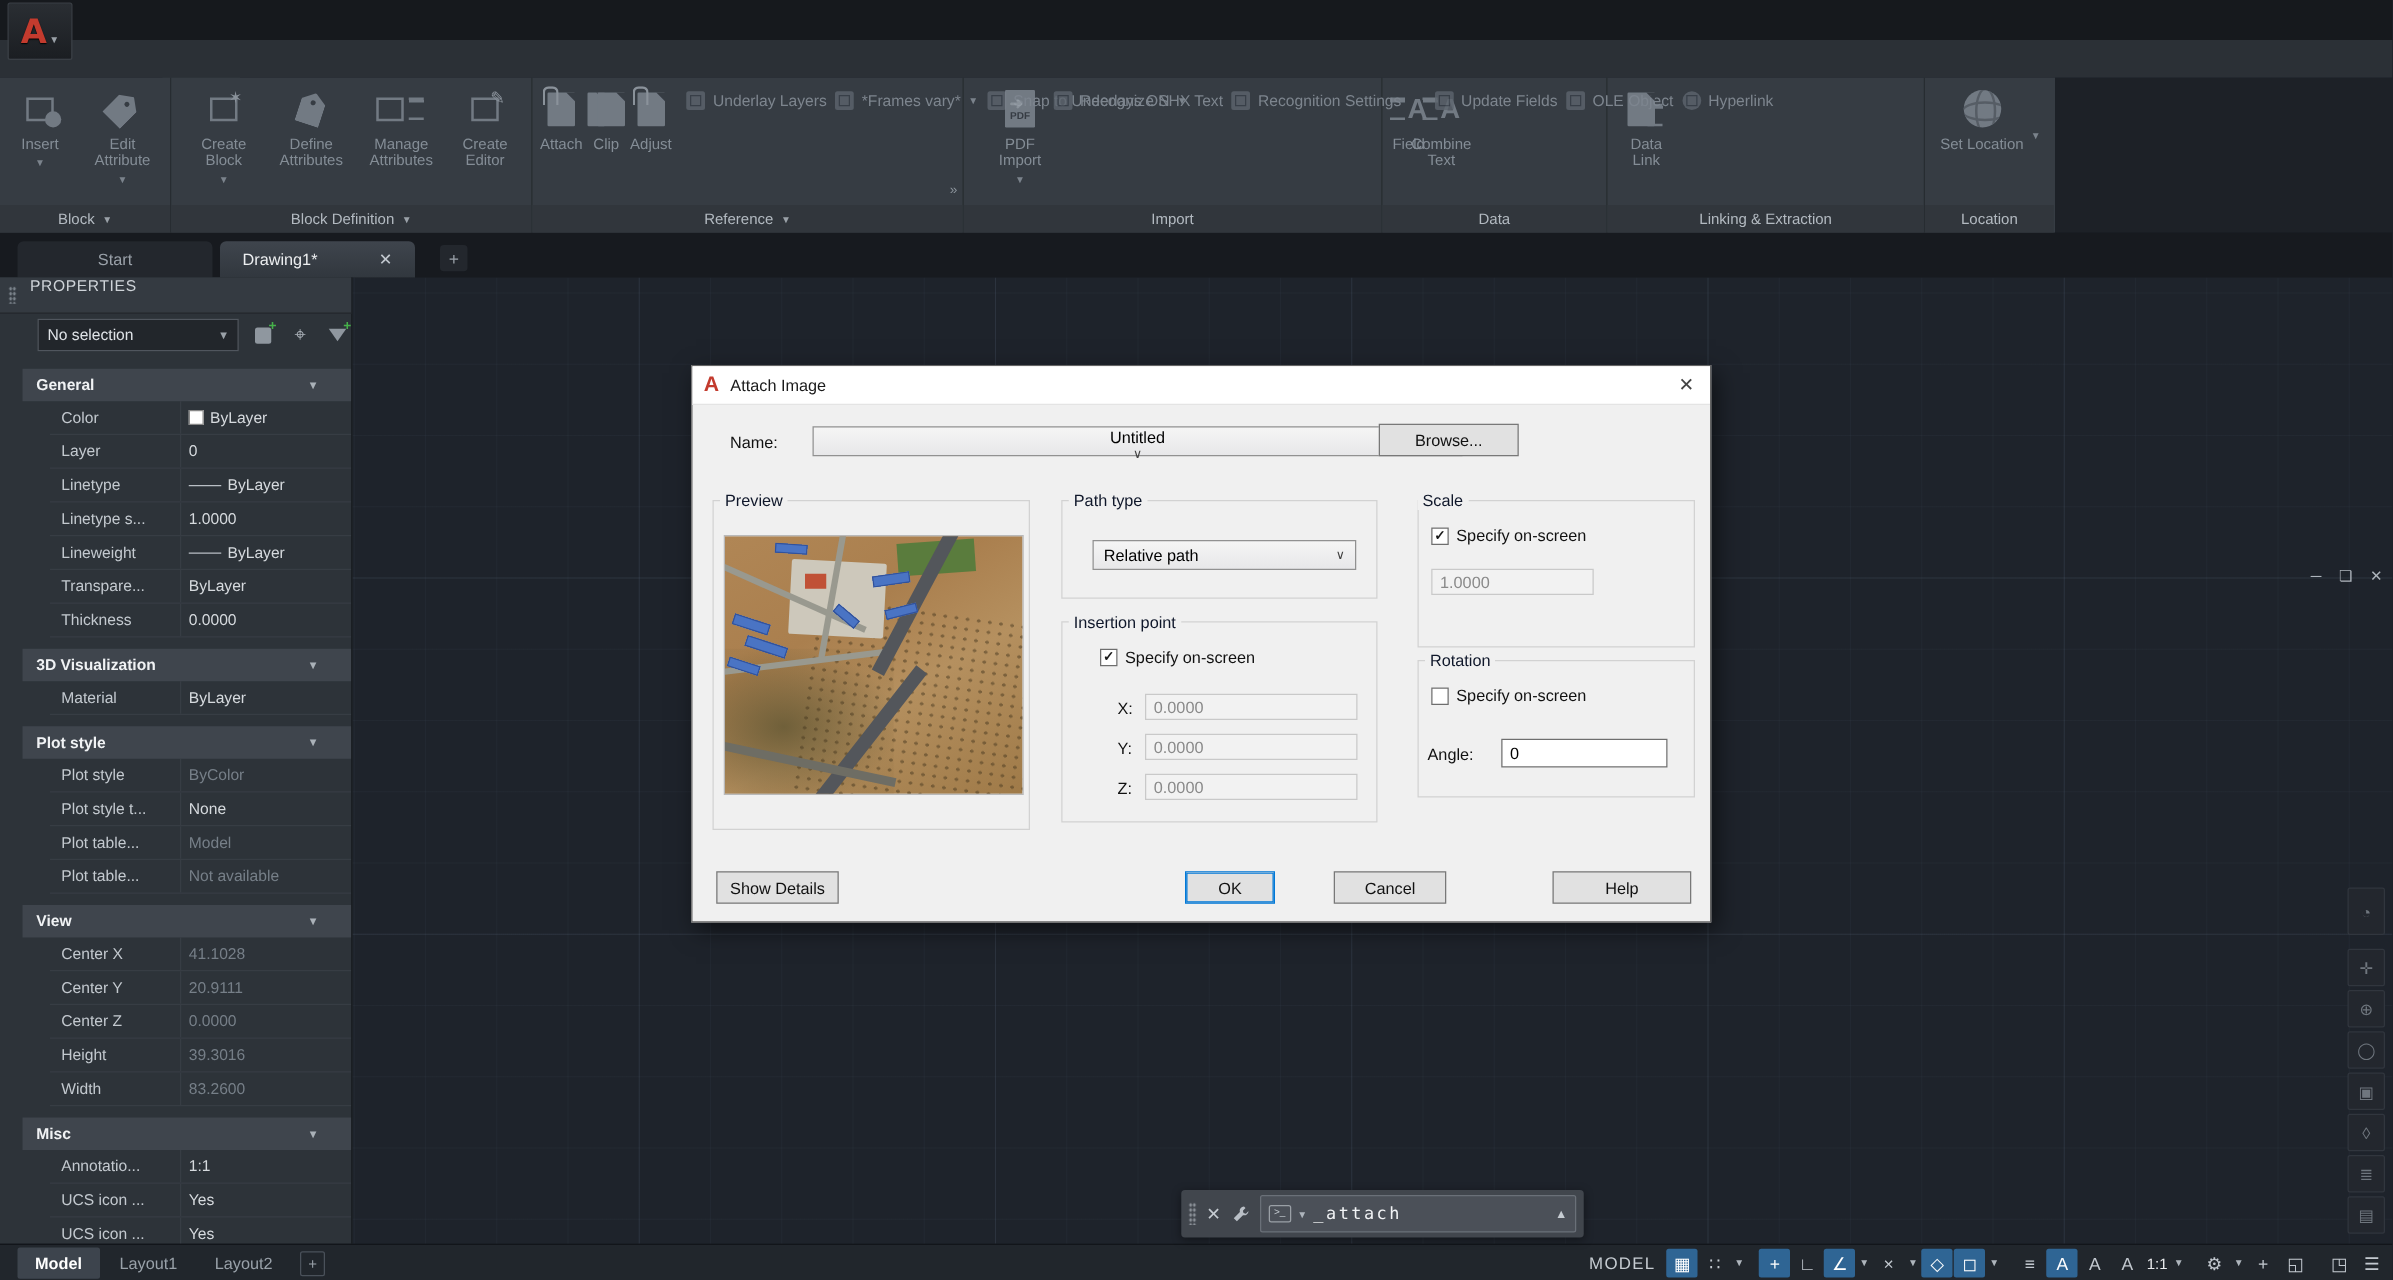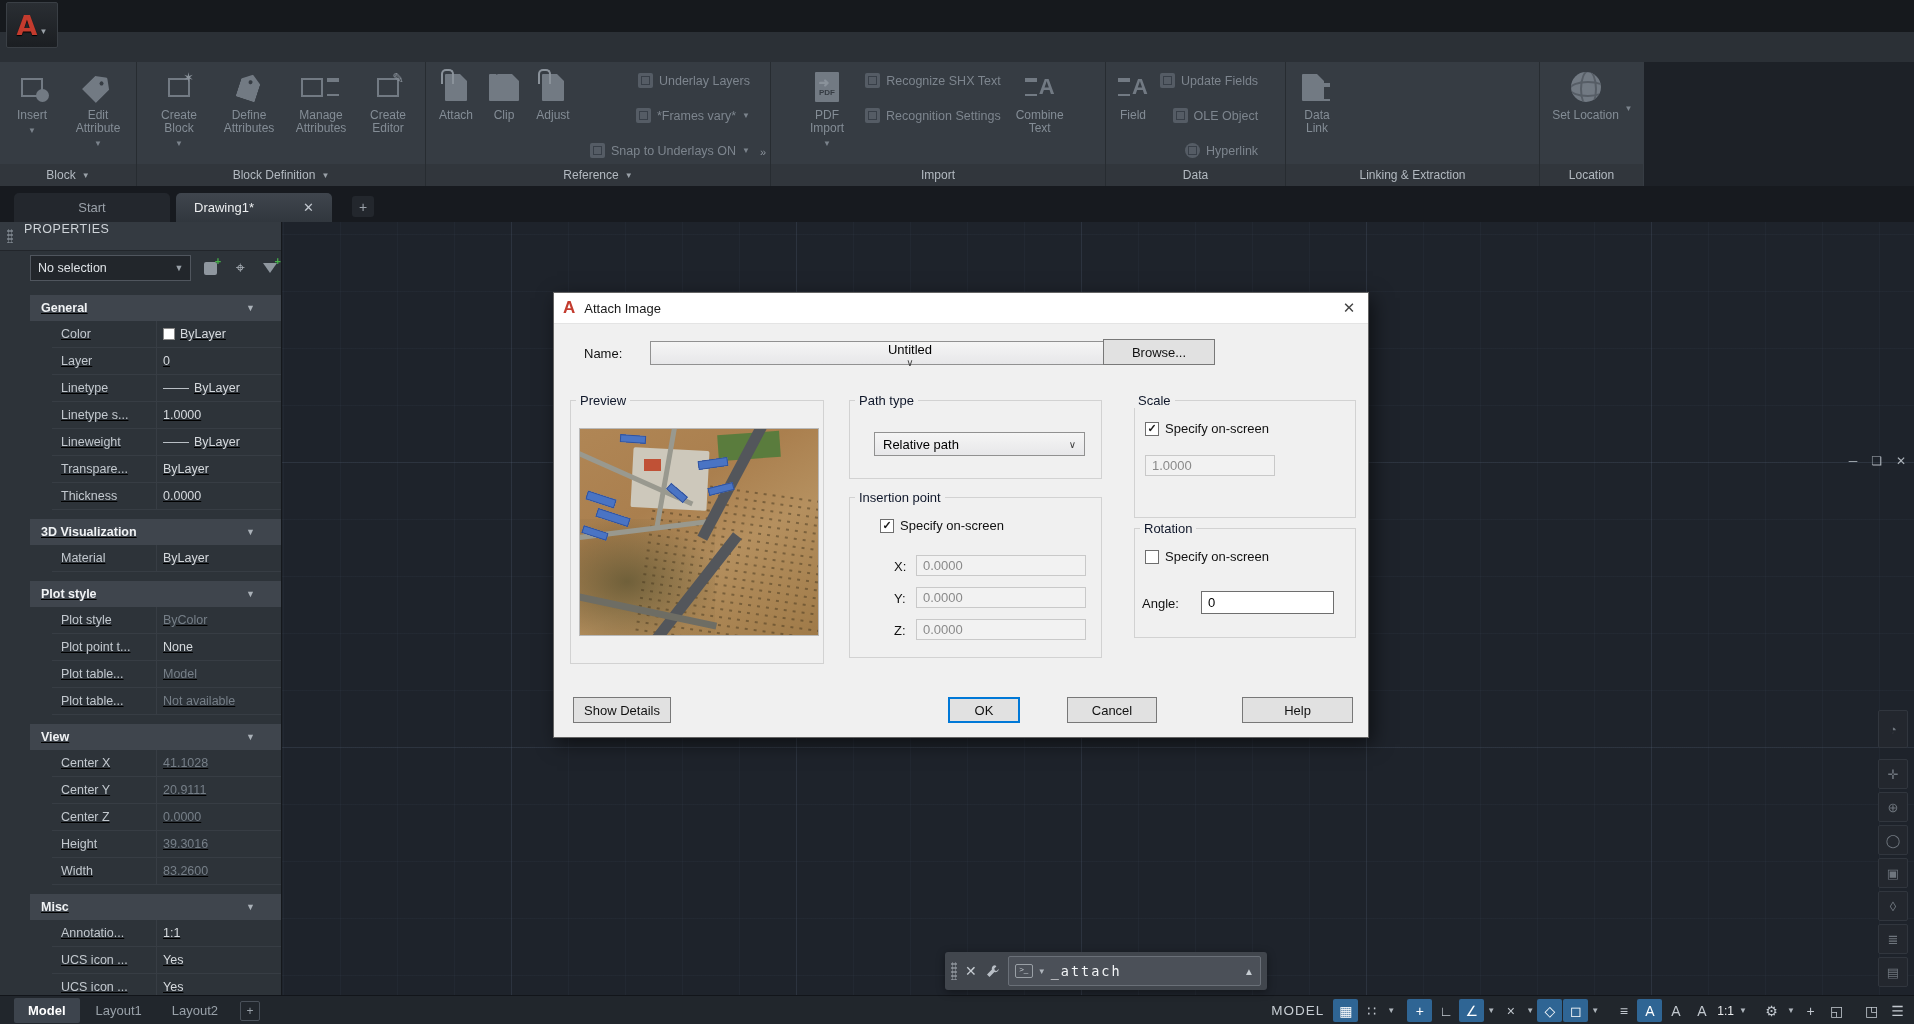--- a/index.html
+++ b/index.html
@@ -52,21 +52,21 @@
   
   #ribbon{left:0;top:62px;width:1644px;height:124px;background:#363c43;z-index:20;}
   .panel{position:absolute;top:0;height:124px;border-right:1px solid #272c31;}
   .pcontent{position:absolute;left:0;right:0;top:0;height:100px;display:flex;align-items:flex-start;justify-content:center;gap:4px;padding-top:2px;}
   .plabel{position:absolute;left:0;right:0;bottom:0;height:22px;background:#31363c;color:#b3bac1;
           font-size:12px;display:flex;align-items:center;justify-content:center;gap:6px;}
   .plabel .car{font-size:8px;color:#9aa1a8;}
   .rbb{display:flex;flex-direction:column;align-items:center;color:#848d96;font-size:12px;line-height:13px;text-align:center;padding-top:4px;}
   .rbi{height:38px;display:flex;align-items:center;justify-content:center;margin-bottom:3px;opacity:.85;}
   .car8{font-size:8px;color:#7b838c;margin-top:2px;}
-  .rrcol{display:flex;flex-direction:column;justify-content:flex-start;padding-top:8px;gap:18px;align-items:flex-end;}
+  .rrcol{display:flex;flex-direction:row;justify-content:flex-start;padding-top:8px;gap:7px;align-items:flex-end;}
   .rr{display:flex;align-items:center;gap:6px;color:#7d858e;font-size:12.5px;height:17px;white-space:nowrap;}
   .si{width:15px;height:15px;background:#5d656e;border-radius:2px;opacity:.8;position:relative;flex:none;}
   .si:after{content:"";position:absolute;left:3px;top:3px;right:3px;bottom:3px;border:1px solid #39404a;}
   .sheet{width:22px;height:27px;background:#7d858f;border-radius:1px;position:relative;}
   .sheet:after{content:"";position:absolute;right:0;top:0;border-style:solid;border-width:0 7px 7px 0;border-color:transparent #363c43 transparent transparent;}
   .sheet .clipmark{position:absolute;left:-4px;top:-5px;width:9px;height:13px;border:2px solid #99a1aa;border-radius:5px 5px 0 0;border-bottom:none;}
   .blocksq{width:18px;height:15px;border:2px solid #7d858f;position:relative;background:transparent;}
   .blockcirc{position:absolute;right:-8px;bottom:-7px;width:13px;height:13px;border-radius:50%;background:#7d858f;}
   .tag{width:20px;height:26px;background:#7d858f;clip-path:polygon(50% 0,100% 28%,100% 100%,0 100%,0 28%);position:relative;transform:rotate(18deg);}
   .tag:after{content:"";position:absolute;left:8px;top:6px;width:4px;height:4px;border-radius:50%;background:#363c43;}
@@ -118,21 +118,21 @@
         background-image:radial-gradient(#7b838b 1px,transparent 1.3px);background-size:3px 4px;}
   #ptools{height:34px;display:flex;align-items:center;padding-left:30px;gap:8px;}
   #pselect{width:146px;height:24px;background:#22262b;border:1px solid #50565e;color:#dfe3e7;
            font-size:12.5px;display:flex;align-items:center;justify-content:space-between;padding:0 7px;}
   #pselect .car{font-size:9px;color:#9aa1a8;}
   .ptool{width:22px;height:22px;display:flex;align-items:center;justify-content:center;position:relative;}
   .cube{width:13px;height:13px;background:#8f979f;border-radius:2px;}
   .plus-badge{position:absolute;right:0;top:0;color:#46b04a;font-size:11px;font-weight:bold;line-height:9px;}
   .crossh{color:#aab1b8;font-size:16px;}
   .funnel{width:0;height:0;border-left:7px solid transparent;border-right:7px solid transparent;border-top:10px solid #8f979f;}
-  #pbody{position:absolute;left:0;top:66px;right:0;bottom:0;padding-left:30px;overflow:hidden;text-decoration:underline;}
+  #pbody{position:absolute;left:0;top:66px;right:0;bottom:0;padding-left:18px;overflow:hidden;}
   .sec{height:26px;background:#3f454d;color:#f0f2f4;font-weight:bold;font-size:12.5px;display:flex;
        align-items:center;padding-left:11px;position:relative;margin-top:9px;}
   .sec:first-child{margin-top:7px;}
   .sec .car{position:absolute;right:26px;color:#aab1b8;font-size:9px;font-weight:normal;}
   .prow{height:26px;display:flex;margin-left:22px;border-bottom:1px solid #373d44;font-size:12.5px;}
   .prow .pl{width:95px;color:#c3c9cf;display:flex;align-items:center;padding-left:9px;border-right:1px solid #373d44;flex:none;}
   .prow .pv{flex:1;color:#d6dade;display:flex;align-items:center;padding-left:6px;gap:5px;}
   .prow .pv.dim{color:#767f88;}
   .sw{width:10px;height:10px;background:#fff;border:1px solid #888;flex:none;}
   .lt{width:26px;height:0;border-top:1px solid #b9bfc5;flex:none;}
@@ -631,21 +631,21 @@
 
     <div class="sec">
       <span>Plot style</span>
         <span class="car">▼</span>
     </div>
     <div class="prow">
       <span class="pl">Plot style</span>
       <span class="pv dim">ByColor</span>
     </div>
     <div class="prow">
-      <span class="pl">Plot point t...</span>
+      <span class="pl">Plot style t...</span>
       <span class="pv">None</span>
     </div>
     <div class="prow">
       <span class="pl">Plot table...</span>
       <span class="pv dim">Model</span>
     </div>
     <div class="prow">
       <span class="pl">Plot table...</span>
       <span class="pv dim">Not available</span>
     </div>

